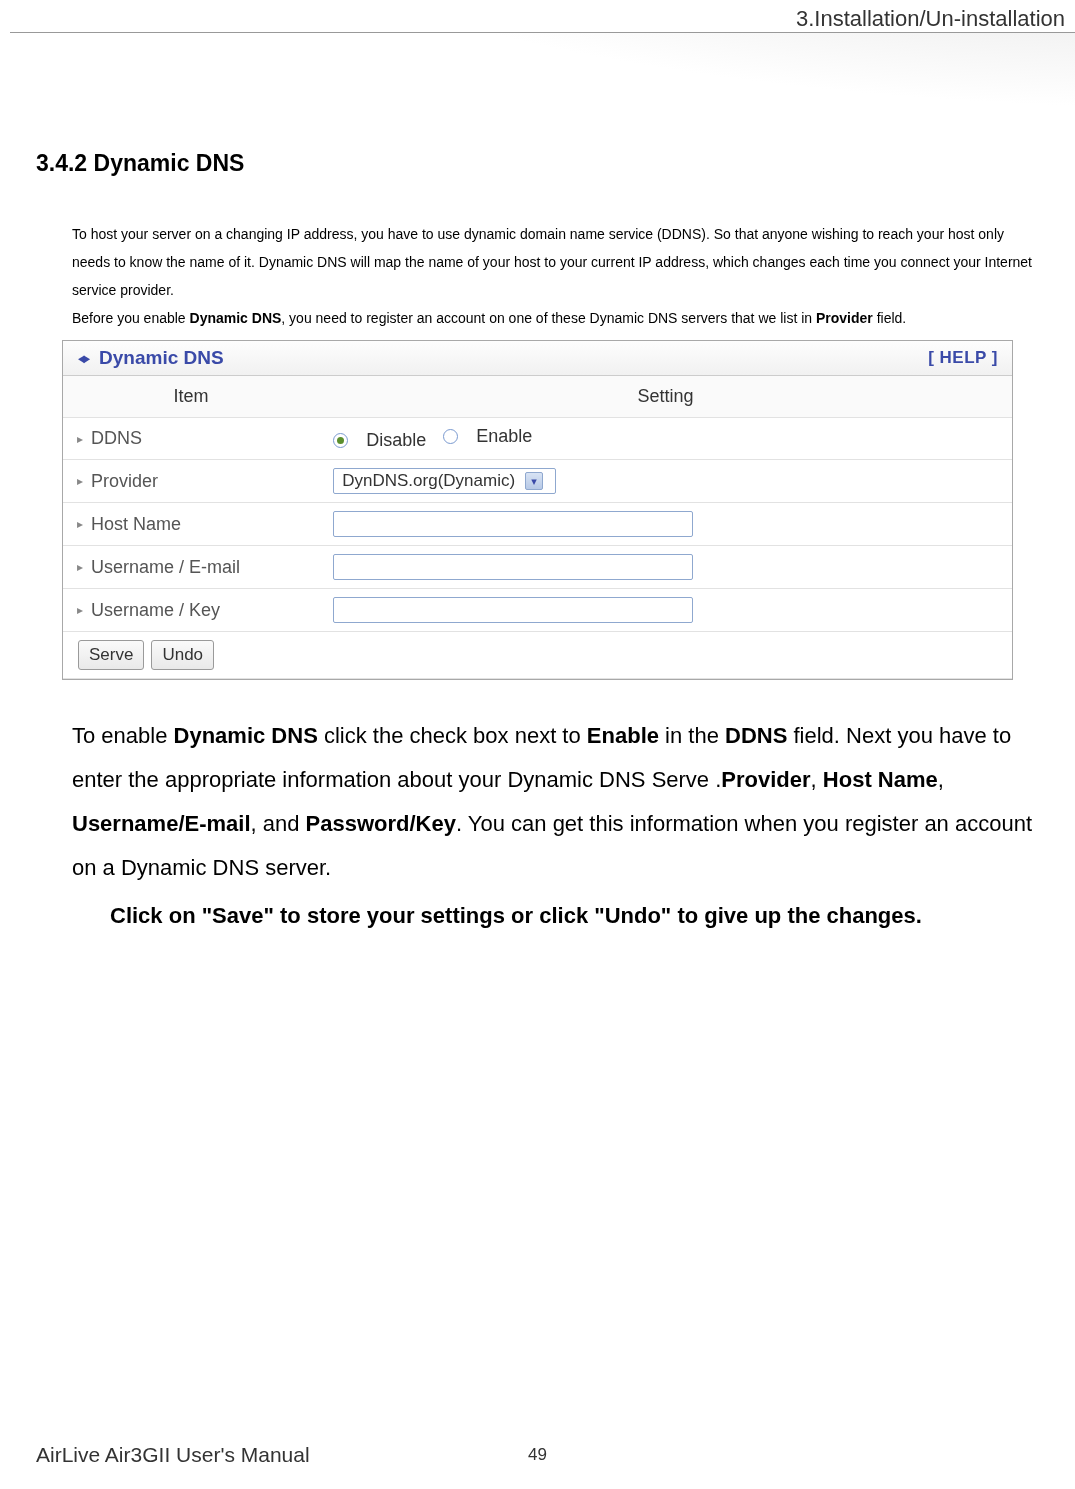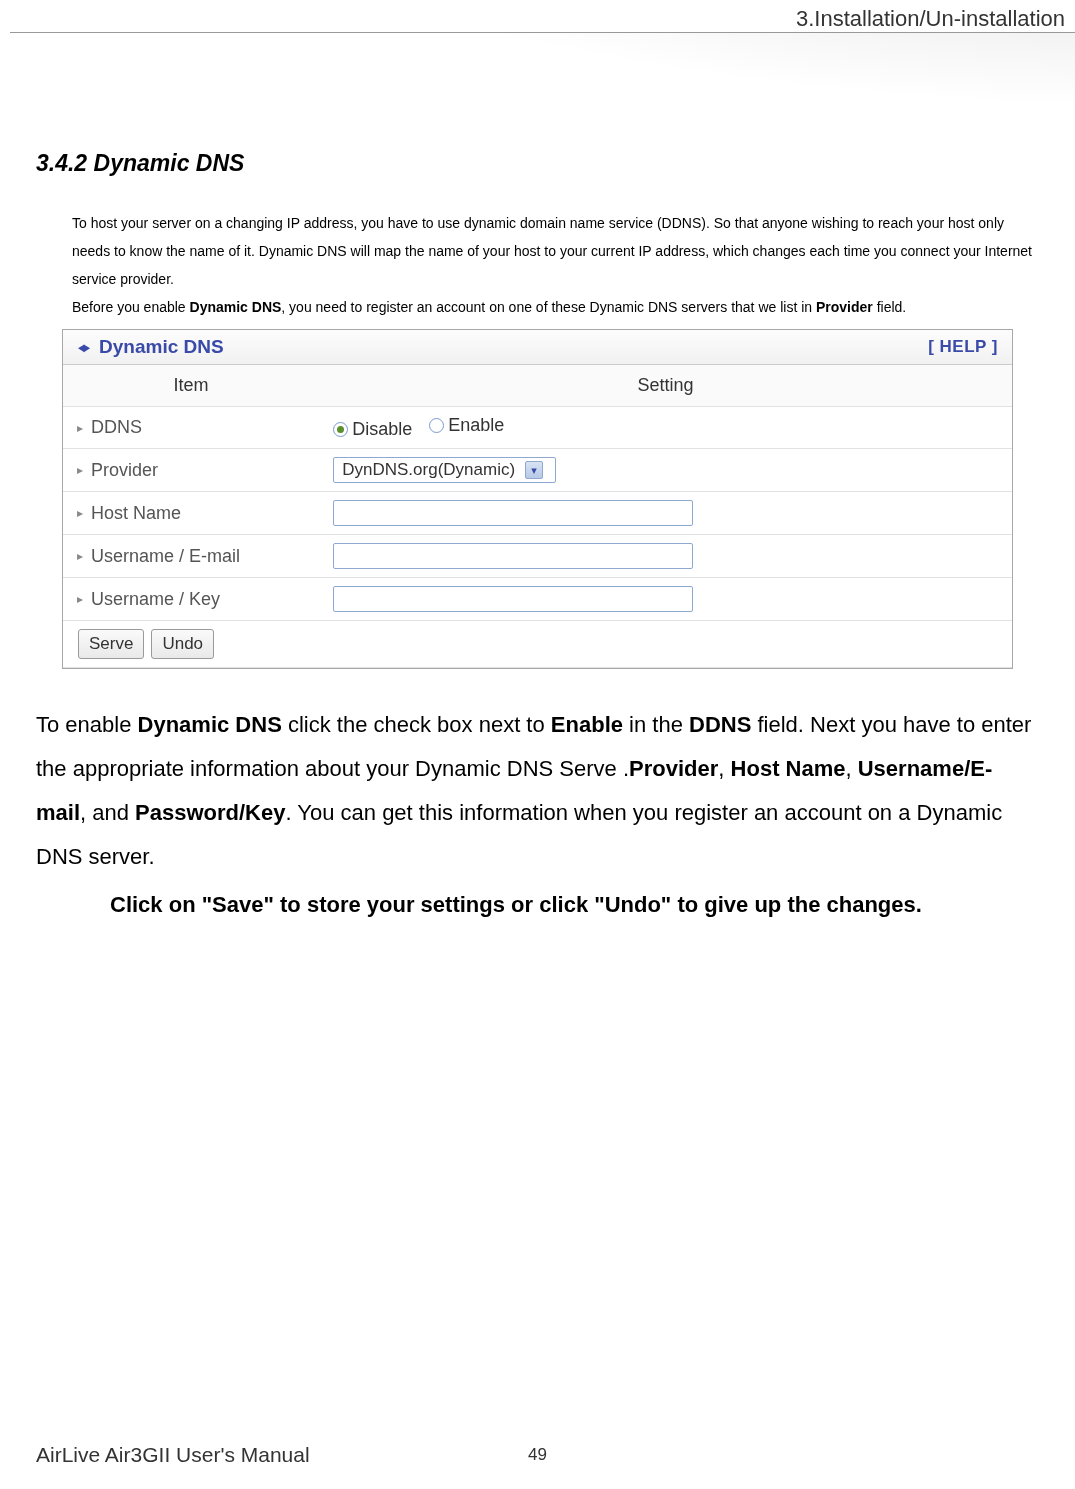--- a/index.html
+++ b/index.html
@@ -50,22 +50,21 @@
       z-index: 4;
       width: 260px;
     }
     .logo svg { width: 260px; height: 110px; }
     .content {
       padding: 10px 36px 0 36px;
     }
     .section-heading {
       font-size: 23px;
       font-weight: bold;
-      margin-bottom: 32px;
-      font-style: italic;
+      margin-bottom: 43px;
     }
     .body-text {
       font-size: 14px;
       line-height: 2.0;
       margin-left: 36px;
       margin-bottom: 8px;
     }
     .body-text .b { font-weight: bold; }
     .config-box {
       border: 1px solid #a8a8a8;
@@ -108,21 +107,21 @@
     }
     .config-table th.col-item { width: 27%; }
     .row-label { display: flex; align-items: center; gap: 8px; }
     .row-label .tri {
       color: #888;
       font-size: 12px;
     }
     .radio-ctl {
       display: inline-flex;
       align-items: center;
-      gap: 4px;
+      gap: 18px;
       margin-right: 12px;
       font-size: 18px;
       color: #333;
     }
     .radio-circle {
       width: 15px;
       height: 15px;
       border: 1px solid #7a9ad0;
       border-radius: 50%;
       display: inline-flex;
@@ -177,20 +176,21 @@
       background: linear-gradient(#fafafa, #e9e9e9);
       border-radius: 3px;
       padding: 4px 10px;
       font-size: 17px;
       color: #333;
       margin: 0 1px;
     }
     .body-text2 {
       font-size: 22px;
       line-height: 2.0;
+      margin-left: 36px;
       margin-top: 34px;
     }
     .body-text2 .b { font-weight: bold; }
     .body-text3 {
       font-size: 22px;
       font-weight: bold;
       line-height: 2.0;
       margin-left: 74px;
       margin-top: 4px;
     }

